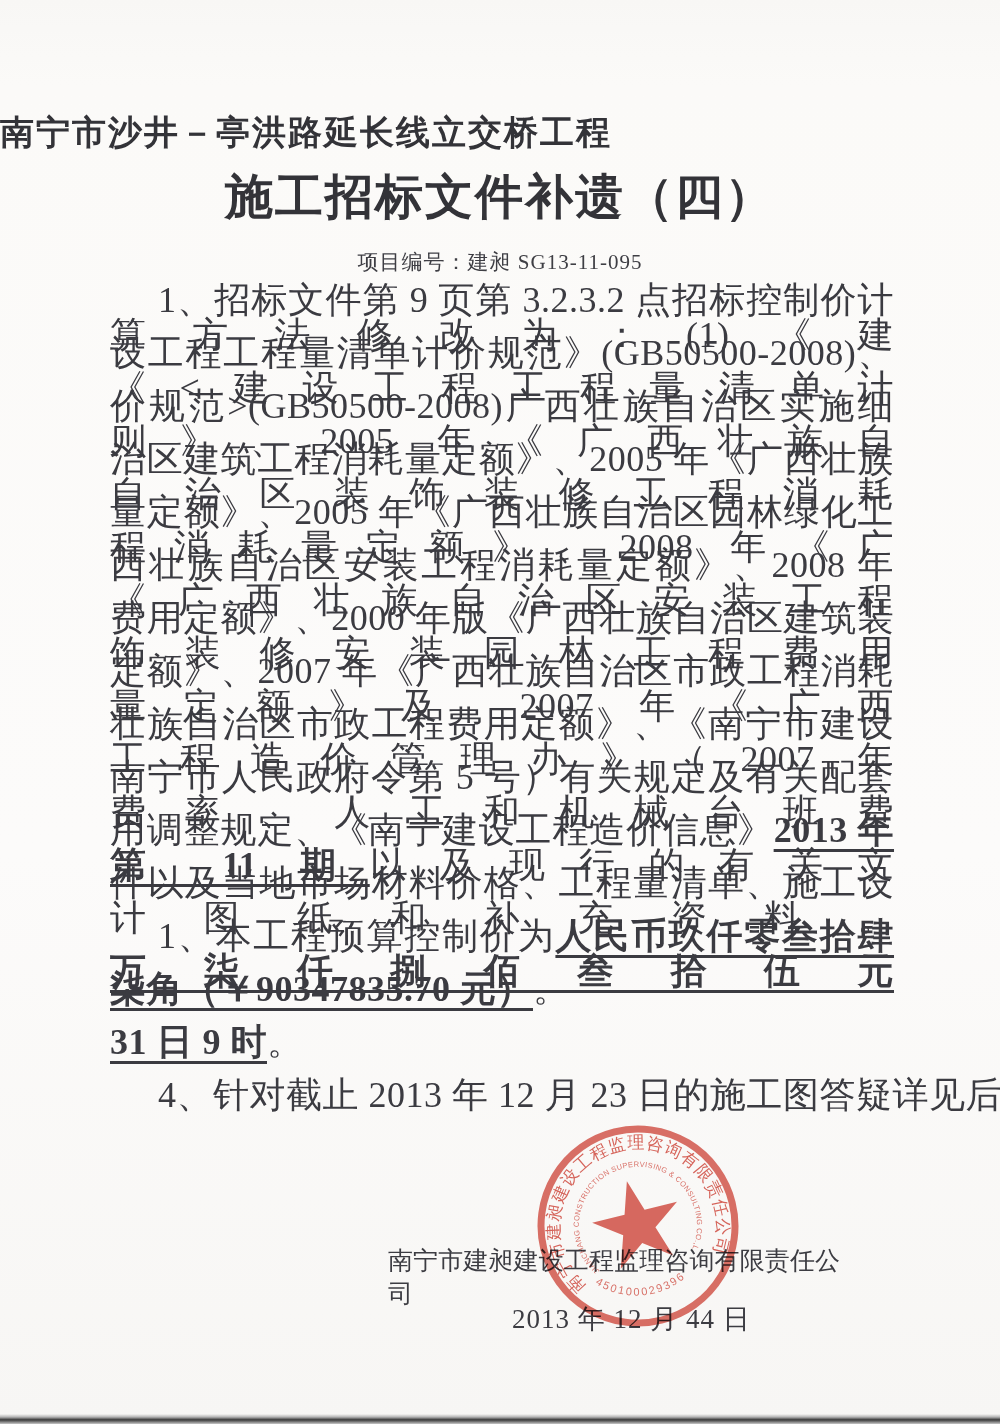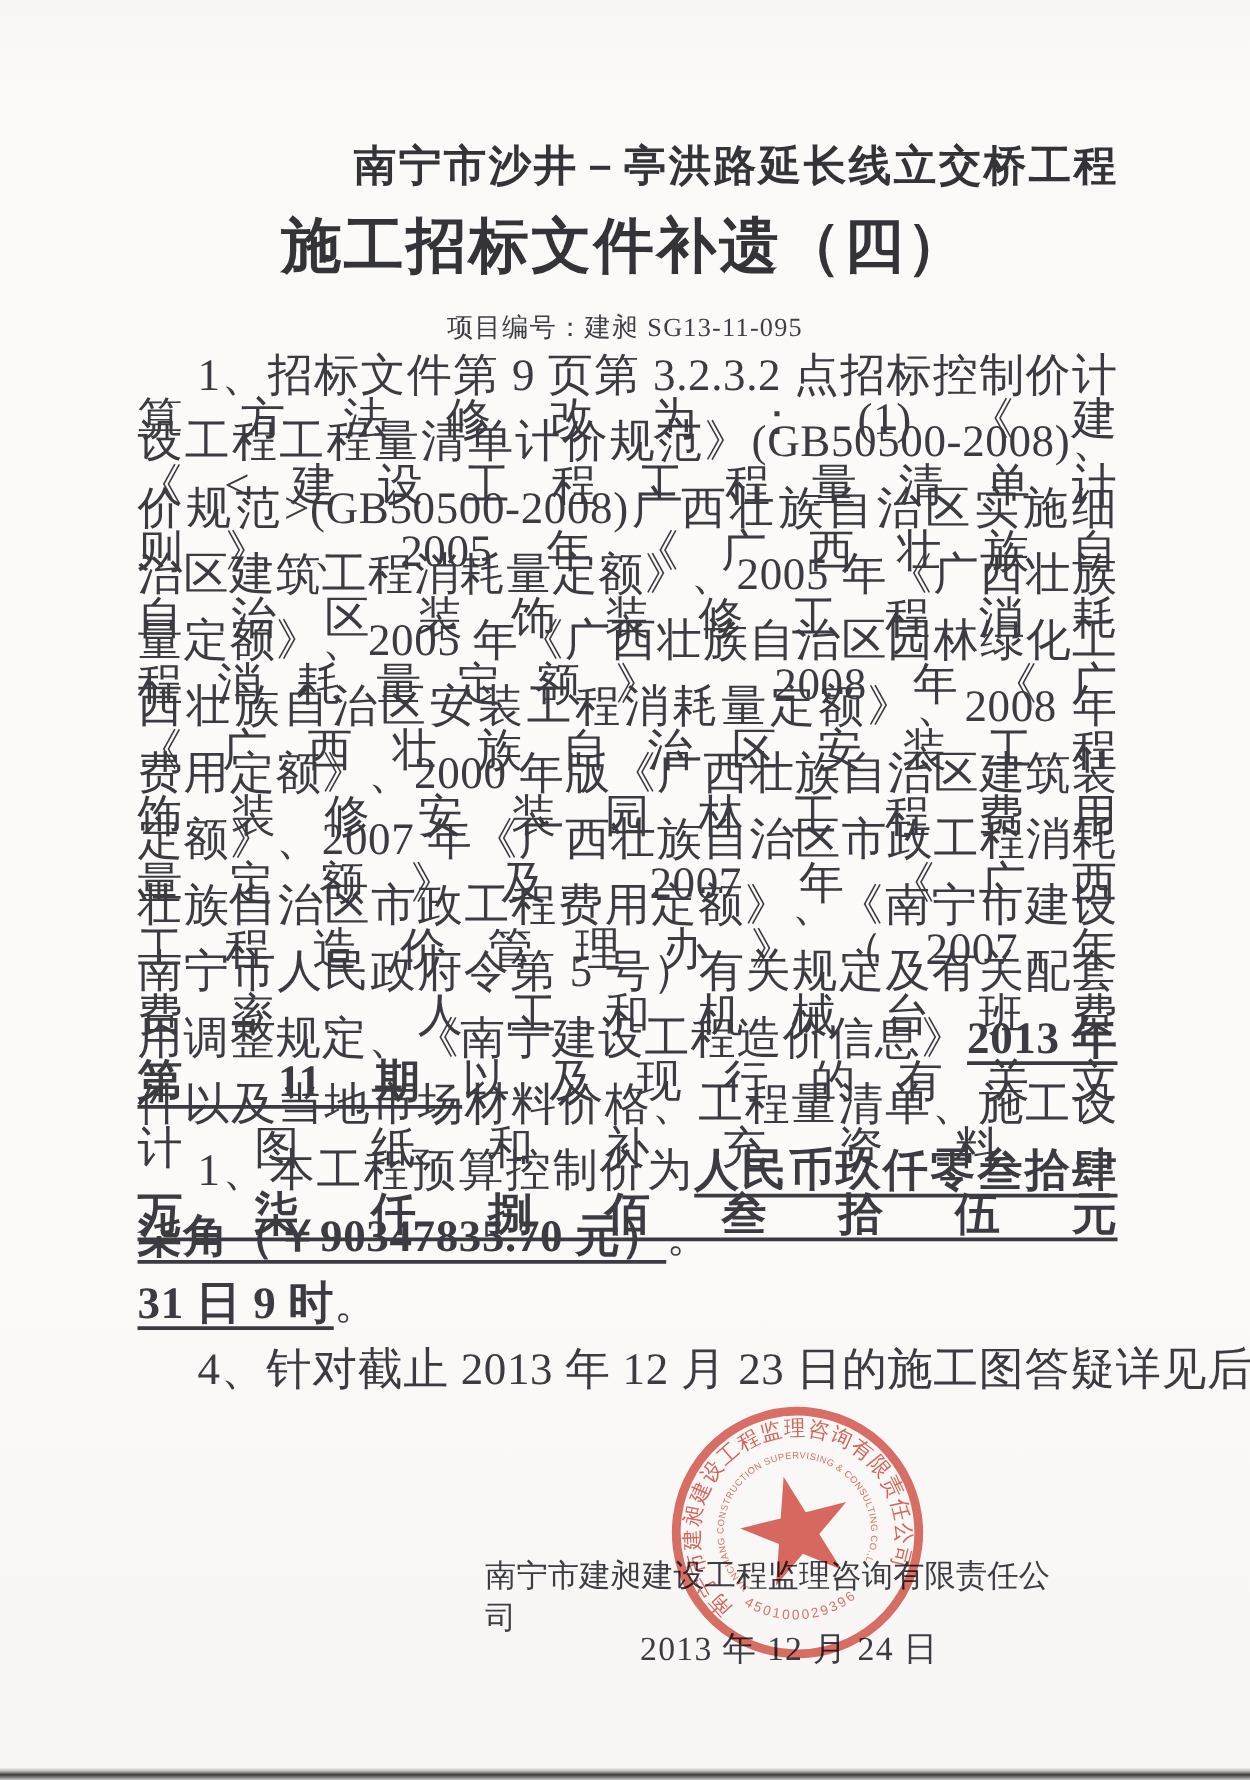--- a/index.html
+++ b/index.html
@@ -7,21 +7,21 @@
     position:relative;
     width:1000px;height:1424px;
     background:
       linear-gradient(180deg,#f8f7f5 0%,#fbfaf8 6%,#fcfbfa 60%,#f7f6f4 100%);
     overflow:hidden;
     font-family:"Liberation Serif","DejaVu Serif",serif;
     color:#3b3b41;
   }
   .title1{
     position:absolute;left:0;top:110px;width:895px;
-    text-align:right;
+    text-align:left;
     font-family:"Liberation Sans","DejaVu Sans",sans-serif;
     font-weight:700;font-size:34px;letter-spacing:2px;color:#333338;
   }
   .title2{
     position:absolute;left:0;top:165px;width:1000px;
     text-align:center;
     font-family:"Liberation Sans","DejaVu Sans",sans-serif;
     font-weight:700;font-size:48px;letter-spacing:2px;color:#333338;
   }
   .projno{
@@ -87,21 +87,21 @@
       <div class="bline fill"><span>南宁市人民政府令第 5 号）有关规定及有关配套费率、人工和机械台班费</span></div>
       <div class="bline fill"><span>用调整规定、《南宁建设工程造价信息》</span><span class="em">2013 年第 11 期</span><span>以及现行的有关文</span></div>
       <div class="bline fill"><span>件以及当地市场材料价格、工程量清单、施工设计图纸和补充资料。</span></div>
       <div class="bline ind fill"><span>1、本工程预算控制价为</span><span class="em">人民币玖仟零叁拾肆万柒仟捌佰叁拾伍元</span></div>
       <div class="bline"><span class="em">柒角（￥90347835.70 元）</span><span>。</span></div>
       <div class="bline"><span class="em">31 日 9 时</span><span>。</span></div>
       <div class="bline ind"><span>4、针对截止 2013 年 12 月 23 日的施工图答疑详见后附件。</span></div>
     </div>
 
   <div class="company">南宁市建昶建设工程监理咨询有限责任公司</div>
-  <div class="docdate">2013 年 12 月 24 日</div>
+  <div class="docdate">2013 年 12 月 44 日</div>
 
   <svg class="stamp" viewBox="0 0 208 208" xmlns="http://www.w3.org/2000/svg">
     <g transform="rotate(-14 104 104)">
       <circle cx="104" cy="104" r="97" fill="none" stroke="#d0382c" stroke-width="7" opacity="0.82"></circle>
       <polygon points="104,58 114.3,89.8 147.7,89.8 120.6,109.4 131,141.2 104,121.5 77,141.2 87.4,109.4 60.3,89.8 93.7,89.8" fill="#d0382c" opacity="0.85"></polygon>
       <defs>
         <path id="arc-cn" d="M 39,150 A 79,79 0 1 1 169,150"></path>
         <path id="arc-num" d="M 42,142 A 77,77 0 0 0 166,142"></path>
         <path id="arc-en" d="M 56,138 A 59,59 0 1 1 152,138"></path>
       </defs>

